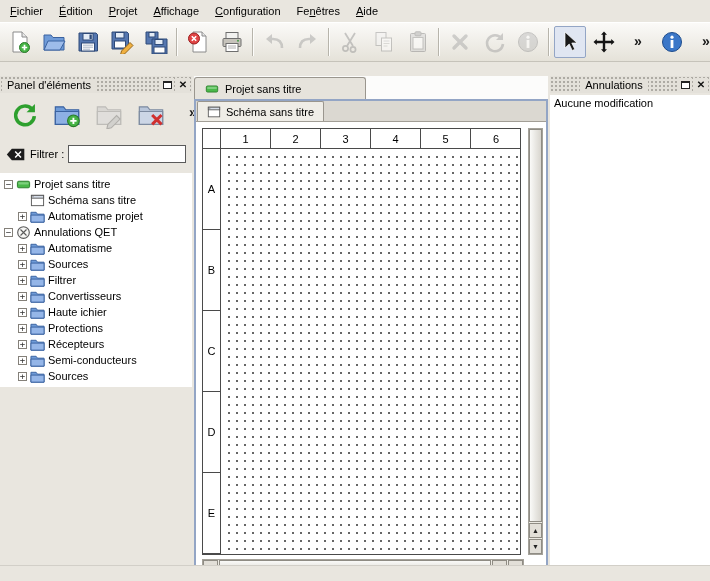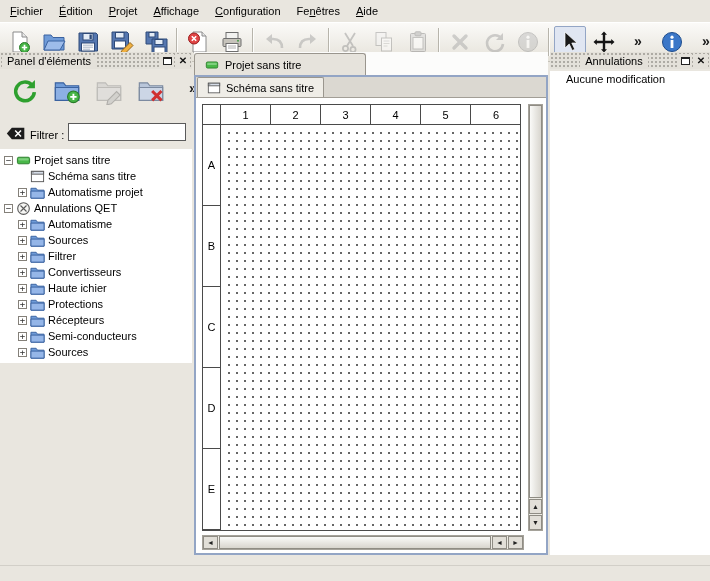--- a/index.html
+++ b/index.html
@@ -20,21 +20,21 @@
         border:1px solid transparent;border-radius:2px;margin:0 1px}
 .tb-btn .tb-icon{width:24px;height:24px;display:block}
 .tb-icon svg{width:100%;height:100%;display:block}
 .tb-btn.disabled{filter:grayscale(1) opacity(.45)}
 .tb-btn.checked{background:#e0e6f2;border-color:#93a5c5}
 .tb-sep{width:2px;height:28px;margin:0 3px;flex:none;border-left:1px solid #b7b4ab;border-right:1px solid #fdfdfb}
 .tb-spacer{flex:1}
 .chev{font-size:14px;font-weight:bold;color:#1a1a1a;line-height:22px;display:block;text-align:center;width:100%}
 
 
-.main{position:absolute;left:0;top:52px;right:0;height:503px;display:flex;align-items:stretch}
+.main{position:absolute;left:0;top:76px;right:0;height:503px;display:flex;align-items:stretch}
 .statusbar{position:absolute;left:0;top:565px;right:0;height:16px;background:#e9e6df;border-top:1px solid #d2cfc8}
 
 
 .dock{background:#e9e6df}
 .left-dock{width:192px;flex:none}
 .right-dock{flex:1;margin-left:2px;display:flex;flex-direction:column}
 .dock-title{height:17px;flex:none;display:flex;align-items:center;padding:0 2px;background-color:#e4e1da;
             background-image:radial-gradient(#aeaba4 0.9px,transparent 1.05px);background-size:4px 4px}
 .dock-title-label{background:#e4e1da;padding:0 5px;white-space:nowrap}
 .left-dock .dock-title-label{margin-right:auto}
@@ -44,21 +44,21 @@
 .float-glyph{width:9px;height:8px;border:1px solid #222;border-top-width:2px;background:#fff;display:block}
 .close-glyph{font-size:10px;line-height:1;color:#111;font-weight:bold}
 
 
 .panel-toolbar{height:44px;display:flex;align-items:center;padding:2px 4px}
 .panel-toolbar .tb-btn{margin:0 3px}
 .tb-btn.big{width:36px;height:36px}
 .tb-btn.big .tb-icon{width:28px;height:28px}
 
 
-.filter-row{display:flex;align-items:flex-end;gap:4px;margin-top:6px;padding:0 6px;height:22px}
+.filter-row{display:flex;align-items:center;gap:4px;margin-top:6px;padding:0 6px;height:22px}
 .filter-icon{width:20px;height:15px;flex:none}
 .filter-icon svg{width:100%;height:100%;display:block}
 .filter-label{white-space:nowrap}
 .filter-input{flex:1;min-width:0;height:18px;border:1px solid #5a5a5a;background:#fff;font:inherit;padding:0 2px}
 
 
 .tree{margin-top:8px;background:#fff;padding:3px 0}
 .tree-row{height:16px;display:flex;align-items:center;white-space:nowrap}
 .expander{width:9px;height:9px;flex:none;border:1px solid #848079;background:#fff;font-size:9px;line-height:7px;
           text-align:center;color:#333;font-family:"DejaVu Sans Mono",monospace}
@@ -102,21 +102,21 @@
 .vscroll .sbtn.up{left:0;bottom:16px}
 .vscroll .sbtn.down{left:0;bottom:0}
 .hscroll{position:absolute;left:6px;bottom:3px;right:22px;height:15px;background:#eceae3;border:1px solid #a5a29a}
 .hscroll .sbtn{width:15px;height:13px;top:0}
 .hscroll .sbtn.first{left:0}
 .hthumb{position:absolute;left:16px;top:0;height:13px;right:32px;background:linear-gradient(#fafaf8,#d8d5ce);border:1px solid #8f8c84}
 .hscroll .sbtn.l2{right:16px}
 .hscroll .sbtn.r2{right:0}
 
 
-.undo-list{flex:1;background:#fff;margin-top:2px;padding:2px 16px}
+.undo-list{flex:1;background:#fff;margin-top:2px;padding:2px 4px}
 </style>
 </head>
 <body>
 
 <div class="app">
 
   <div class="menubar" id="menubar">
       <span class="menu-item"><u>F</u>ichier</span>
       <span class="menu-item"><u>É</u>dition</span>
       <span class="menu-item"><u>P</u>rojet</span>

